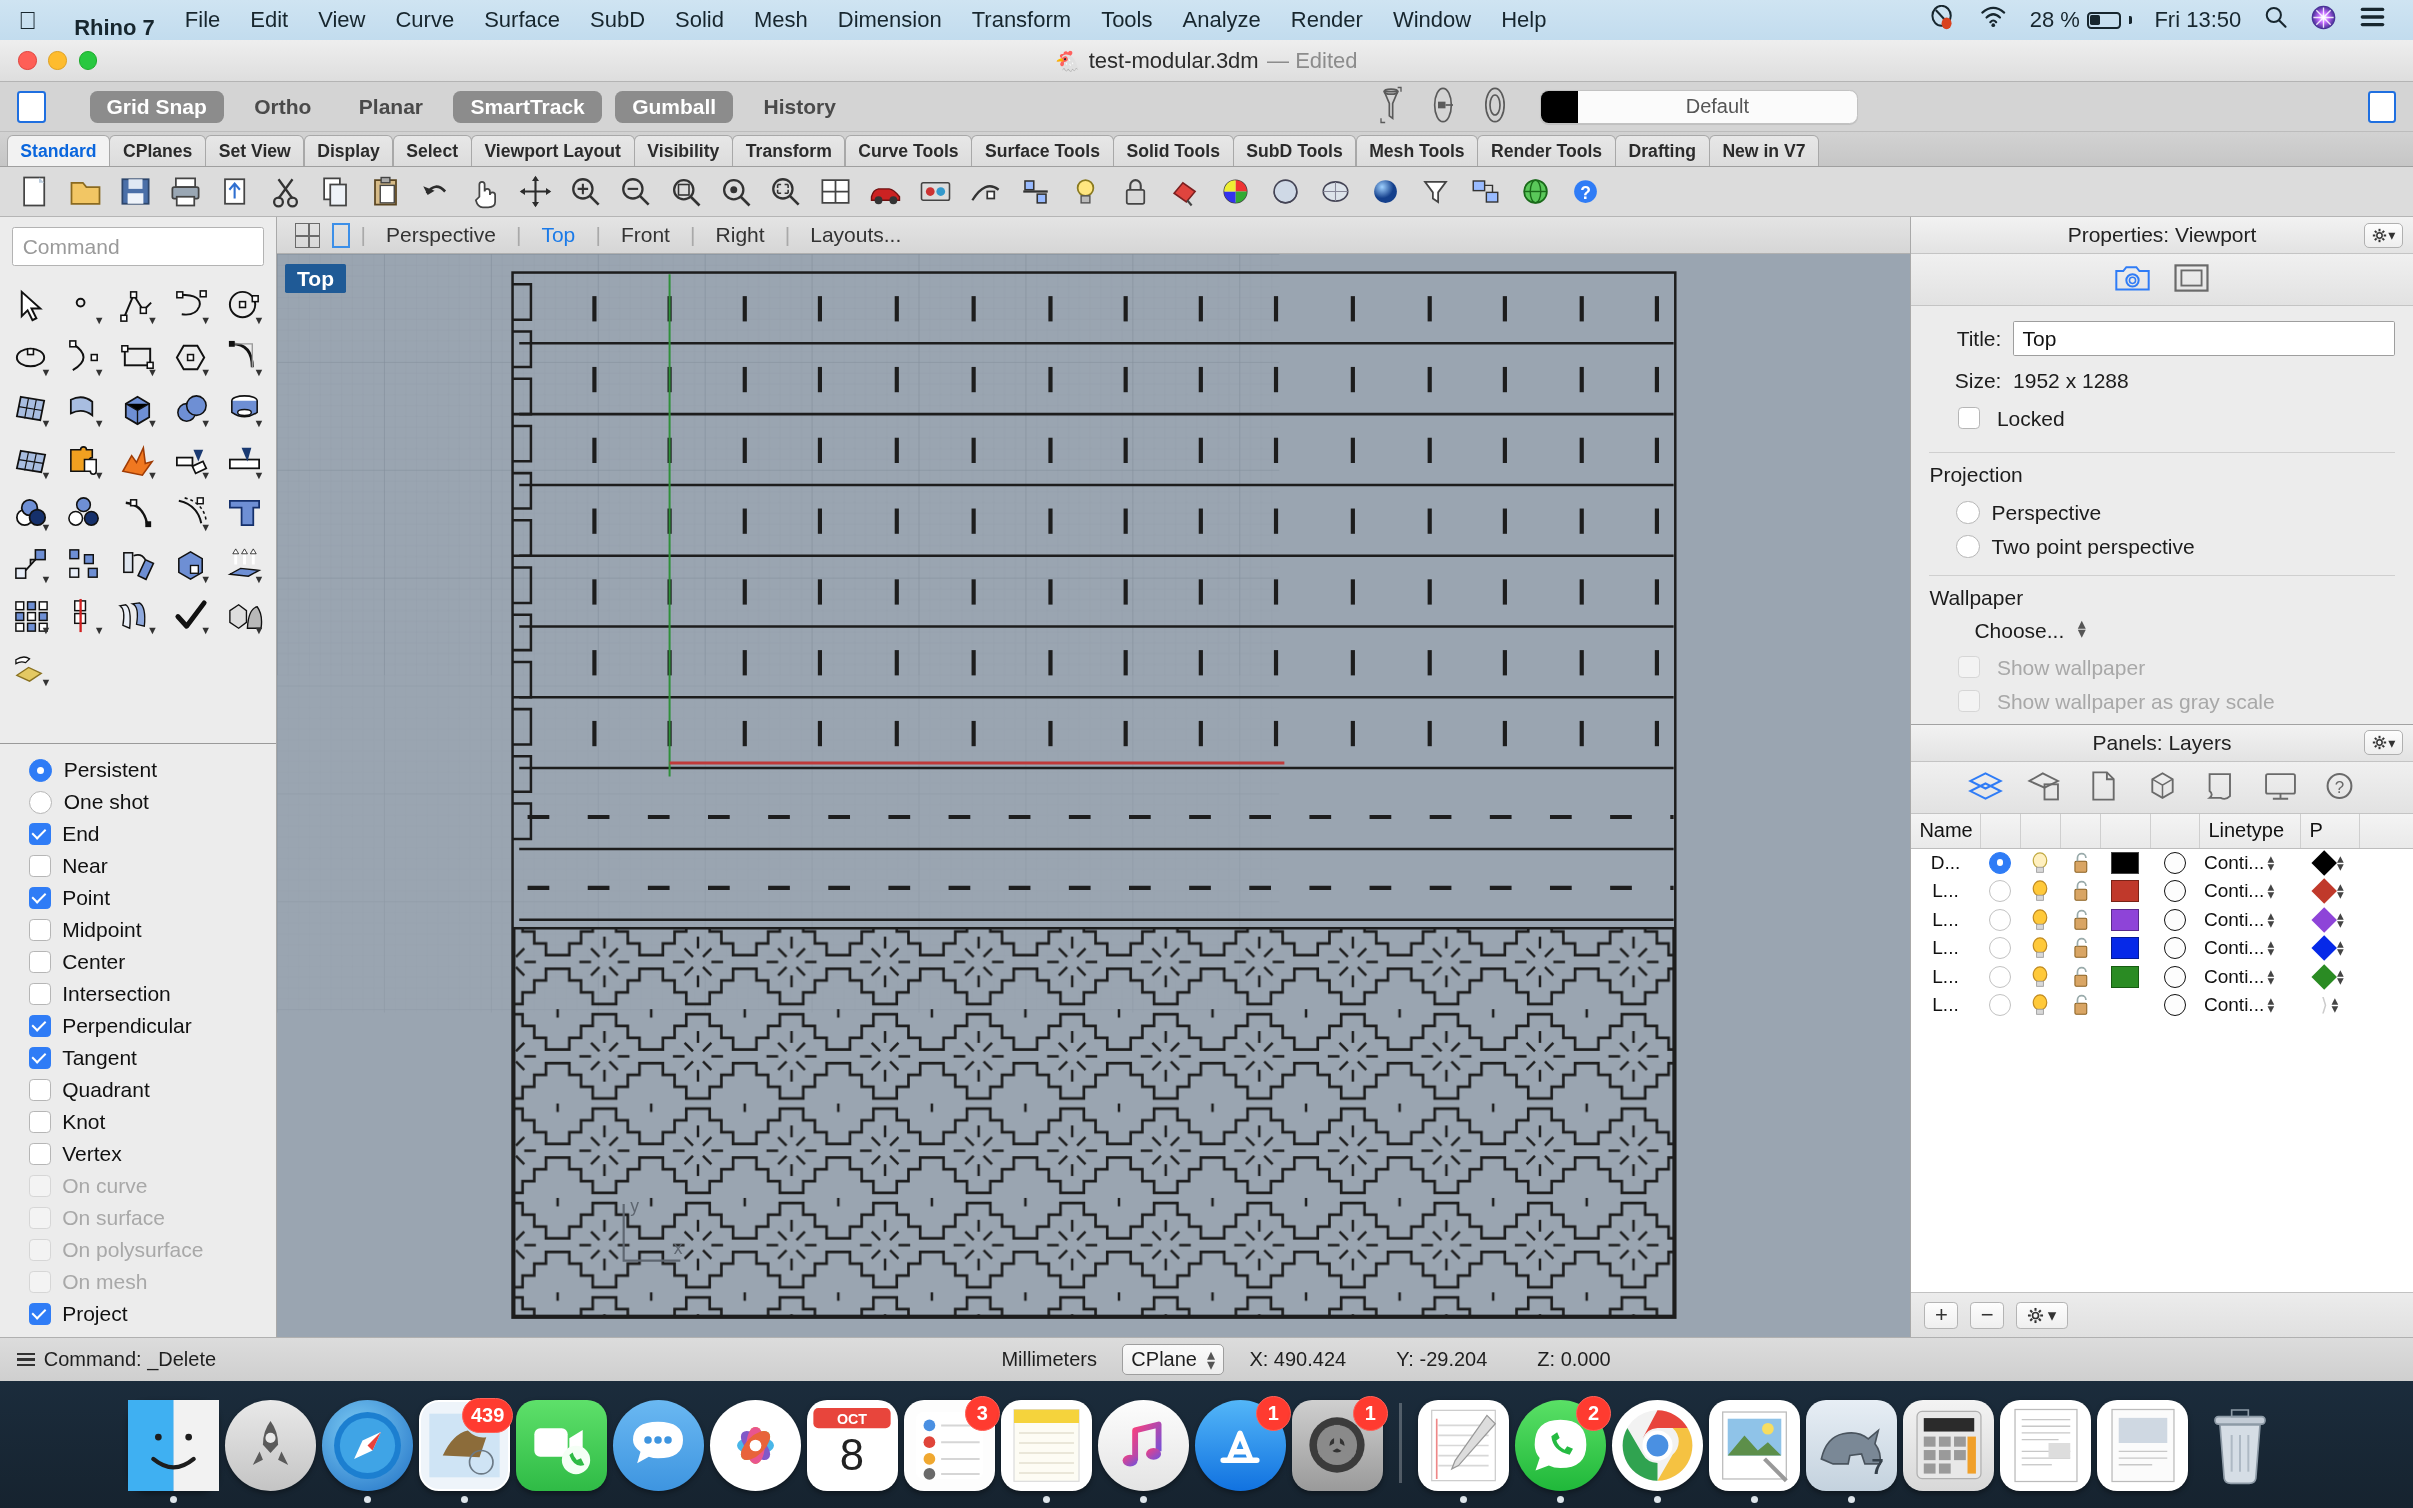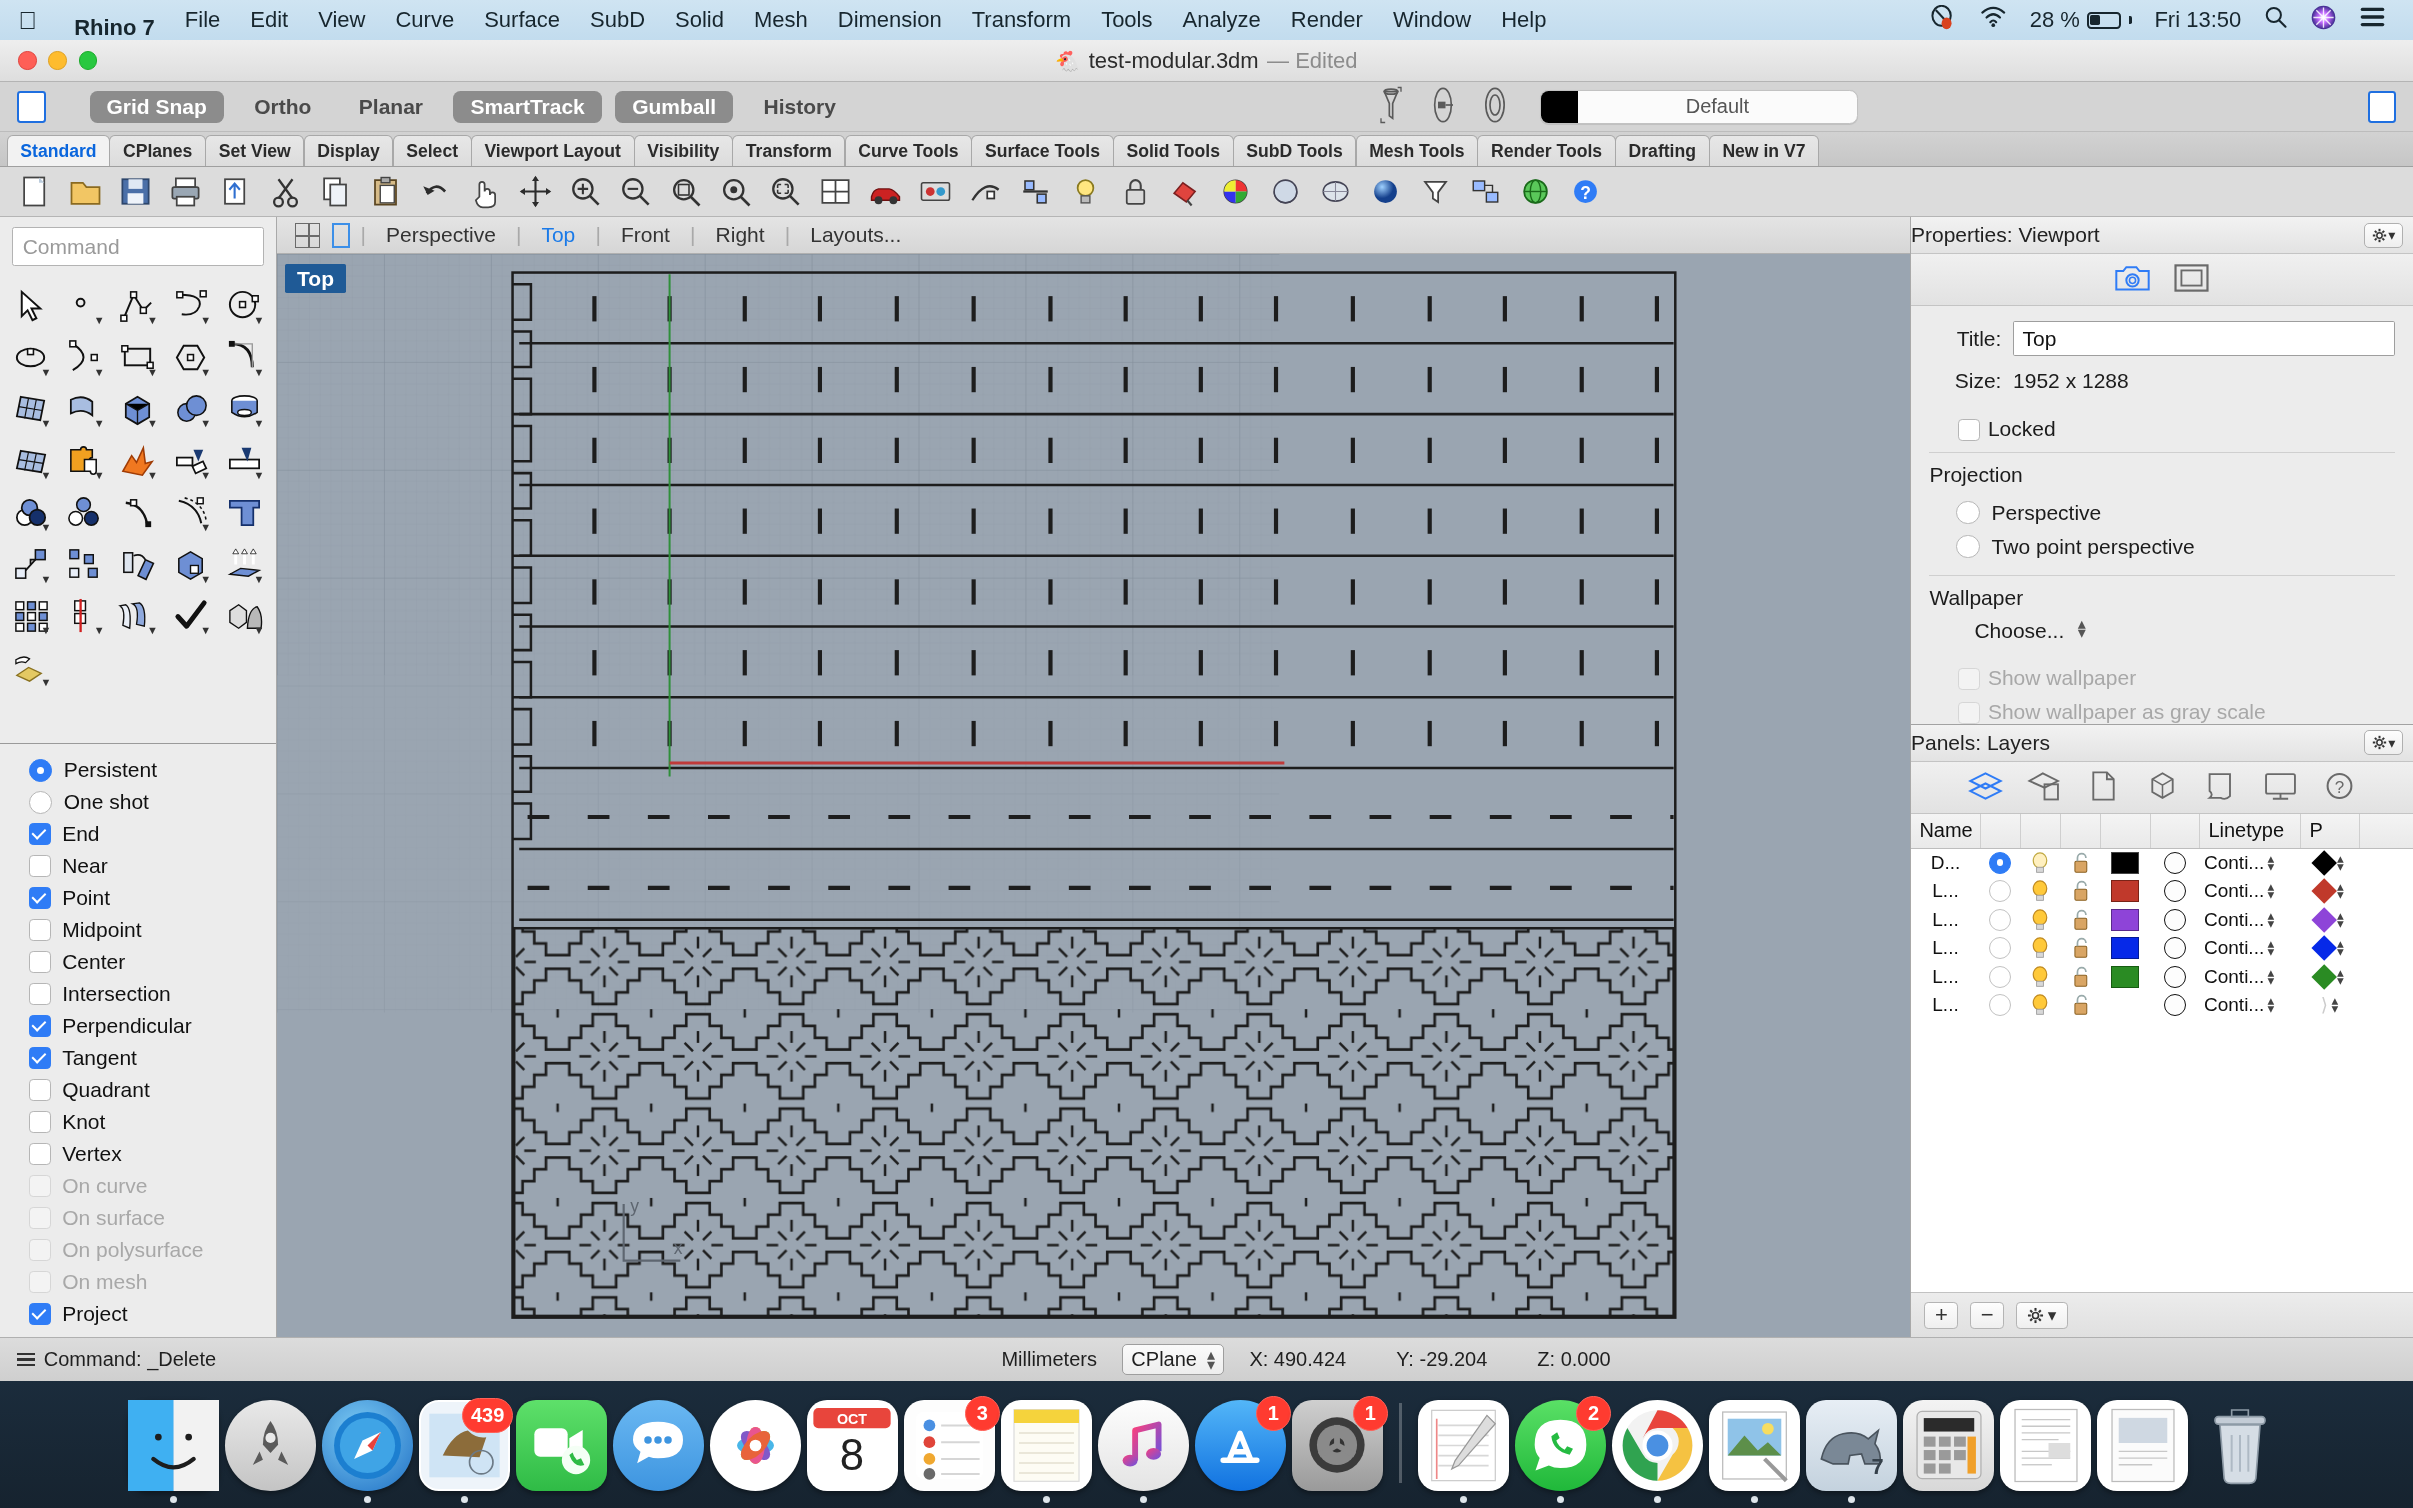--- a/index.html
+++ b/index.html
@@ -151,21 +151,21 @@
     position:absolute;left:8.4px;top:10px;background:#1f5a96;color:#fff;
     font-size:21px;font-weight:bold;padding:2.5px 11.7px;border-radius:1.7px;
   }
   #axis{ position:absolute;left:335px;bottom:63px;width:75px;height:75px; }
 
   
   #rightcol{ width:503px; background:#ececec; border-left:0.8px solid #a9a9a9;
              display:flex;flex-direction:column; }
   .panel-head{
     height:37px;background:linear-gradient(#f2f2f2,#e3e3e3);border-bottom:0.8px solid #c4c4c4;
-    display:flex;align-items:center;justify-content:flex-start;position:relative;
+    display:flex;align-items:center;justify-content:center;position:relative;
     font-size:21px;color:#222;
   }
   .gearbtn{
     position:absolute;right:10px;top:5.9px;width:39px;height:25px;border:0.8px solid #b0b0b0;
     border-radius:5px;background:linear-gradient(#fdfdfd,#eeeeee);
     display:flex;align-items:center;justify-content:center;gap:1.7px;font-size:14.2px;color:#333;
   }
   .panel-icons{
     height:52px;background:linear-gradient(#f0f0f0,#e2e2e2);border-bottom:0.8px solid #c4c4c4;
     display:flex;align-items:center;justify-content:center;gap:22px;
@@ -174,21 +174,21 @@
   #propbody{ padding:15px 18.4px 0 18.4px; font-size:21px; color:#1c1c1c; }
   .rowf{ display:flex;align-items:center;gap:11.7px;margin-bottom:13.4px; }
   .rowf .lab{ width:72px;text-align:right;color:#1c1c1c; }
   #titlefield{
     flex:1;height:35px;background:#fff;border:0.8px solid #9e9e9e;border-radius:1.7px;
     display:flex;align-items:center;padding:0 8.4px;font-size:21px;color:#111;
   }
   .hr{ height:0.8px;background:#cfcfcf;margin:11.7px 0 10px; }
   .sect-title{ font-size:21px;color:#1c1c1c;margin-bottom:8.4px; }
   .radio-row{ display:flex;align-items:center;gap:11.7px;height:34px;padding-left:27px;font-size:21px; }
-  .check-row{ display:flex;align-items:flex-end;gap:8px;height:34px;font-size:21px; }
+  .check-row{ display:flex;align-items:flex-start;gap:17px;height:34px;font-size:21px; }
   .check-row.dim{ color:#a8a8a8; }
   .chooser{
     display:flex;align-items:flex-start;gap:13.4px;padding-left:45px;height:37px;font-size:21px;
   }
   .stepper{ display:flex;flex-direction:column;line-height:.62;font-size:16px;color:#555; }
 
   
   #layerspanel{ border-top:1.7px solid #a2a2a2; flex:1; display:flex;flex-direction:column;min-height:0; }
   #laycols{
     height:35px;background:linear-gradient(#f4f4f4,#e9e9e9);border-bottom:0.8px solid #bdbdbd;

